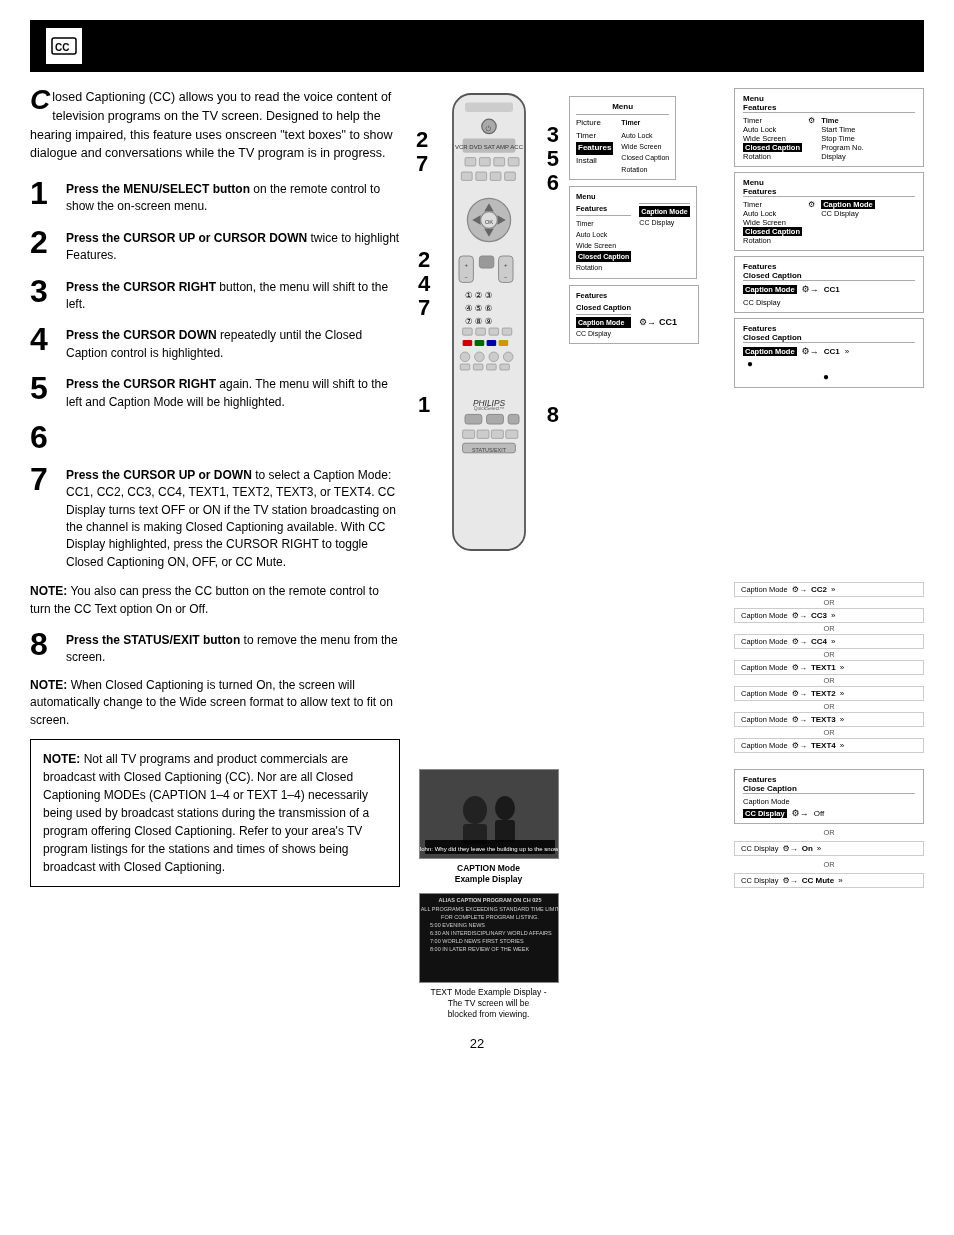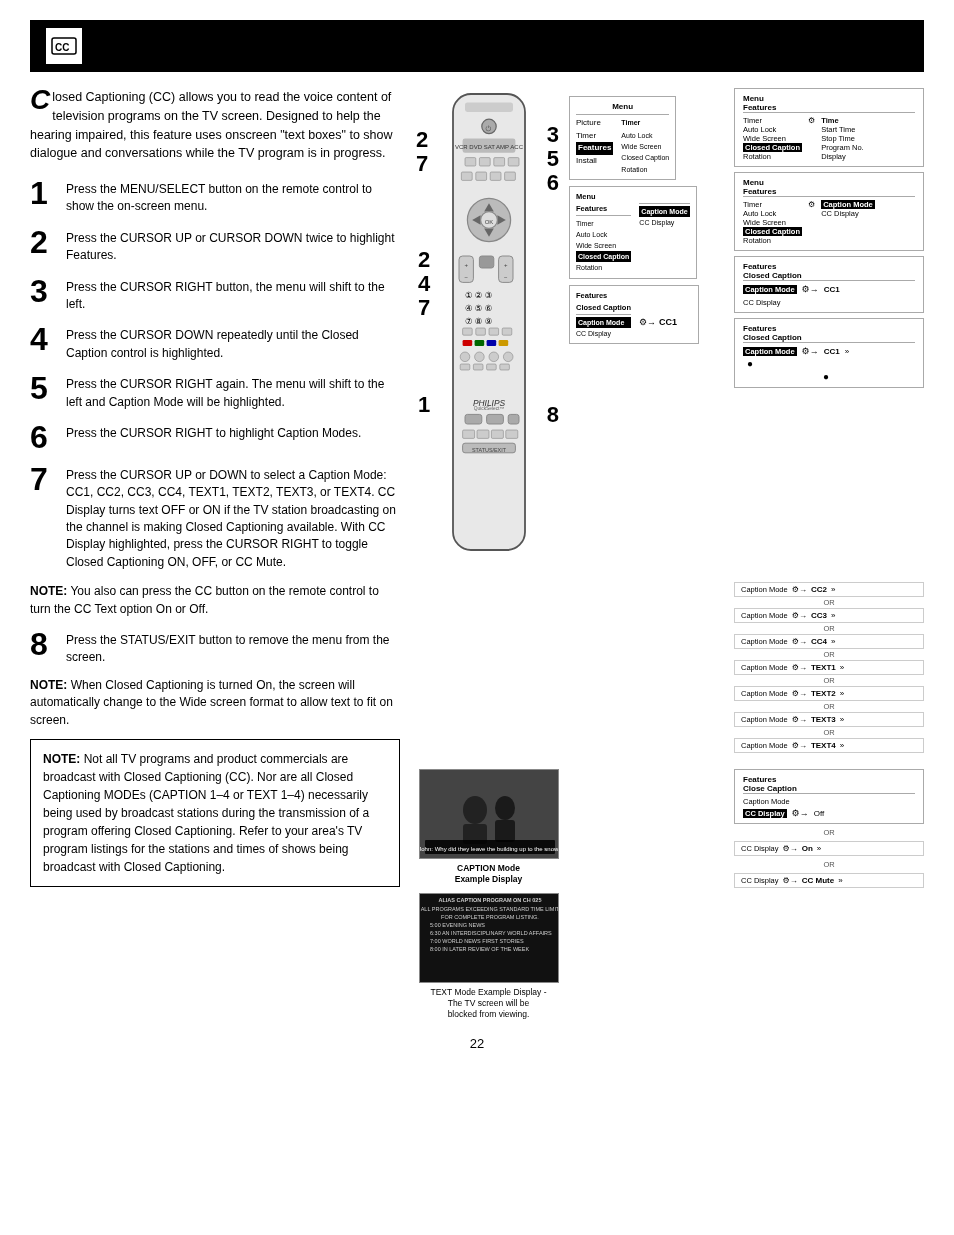--- a/index.html
+++ b/index.html
@@ -82,21 +82,21 @@
       line-height: 1;
       min-width: 28px;
       flex-shrink: 0;
     }
     .step-text {
       font-size: 12px;
       line-height: 1.45;
       padding-top: 4px;
     }
     .step-text strong {
-      font-weight: normal;
+      font-weight: bold;
     }
 
     
     .note-inline {
       font-size: 12px;
       line-height: 1.45;
       margin-bottom: 10px;
     }
     .note-inline strong {
       font-weight: bold;
@@ -172,21 +172,20 @@
         <div class="step-text"><strong>Press the CURSOR DOWN</strong> repeatedly until the Closed Caption control is highlighted.</div>
       </div>
 
       <div class="step">
         <div class="step-number">5</div>
         <div class="step-text"><strong>Press the CURSOR RIGHT</strong> again. The menu will shift to the left and Caption Mode will be highlighted.</div>
       </div>
 
       <div class="step">
         <div class="step-number">6</div>
-        <div class="step-text"><strong>Press the CURSOR RIGHT</strong> to highlight Caption Modes.</div>
       </div>
 
       <div class="step">
         <div class="step-number">7</div>
         <div class="step-text"><strong>Press the CURSOR UP or DOWN</strong> to select a Caption Mode:  CC1, CC2, CC3, CC4, TEXT1, TEXT2, TEXT3, or TEXT4. CC Display turns text OFF or ON if the TV station broadcasting on the channel is making Closed Captioning available. With CC Display highlighted, press the CURSOR RIGHT to toggle Closed Captioning ON, OFF, or CC Mute.</div>
       </div>
 
     </div>
 
     <p class="note-inline">

